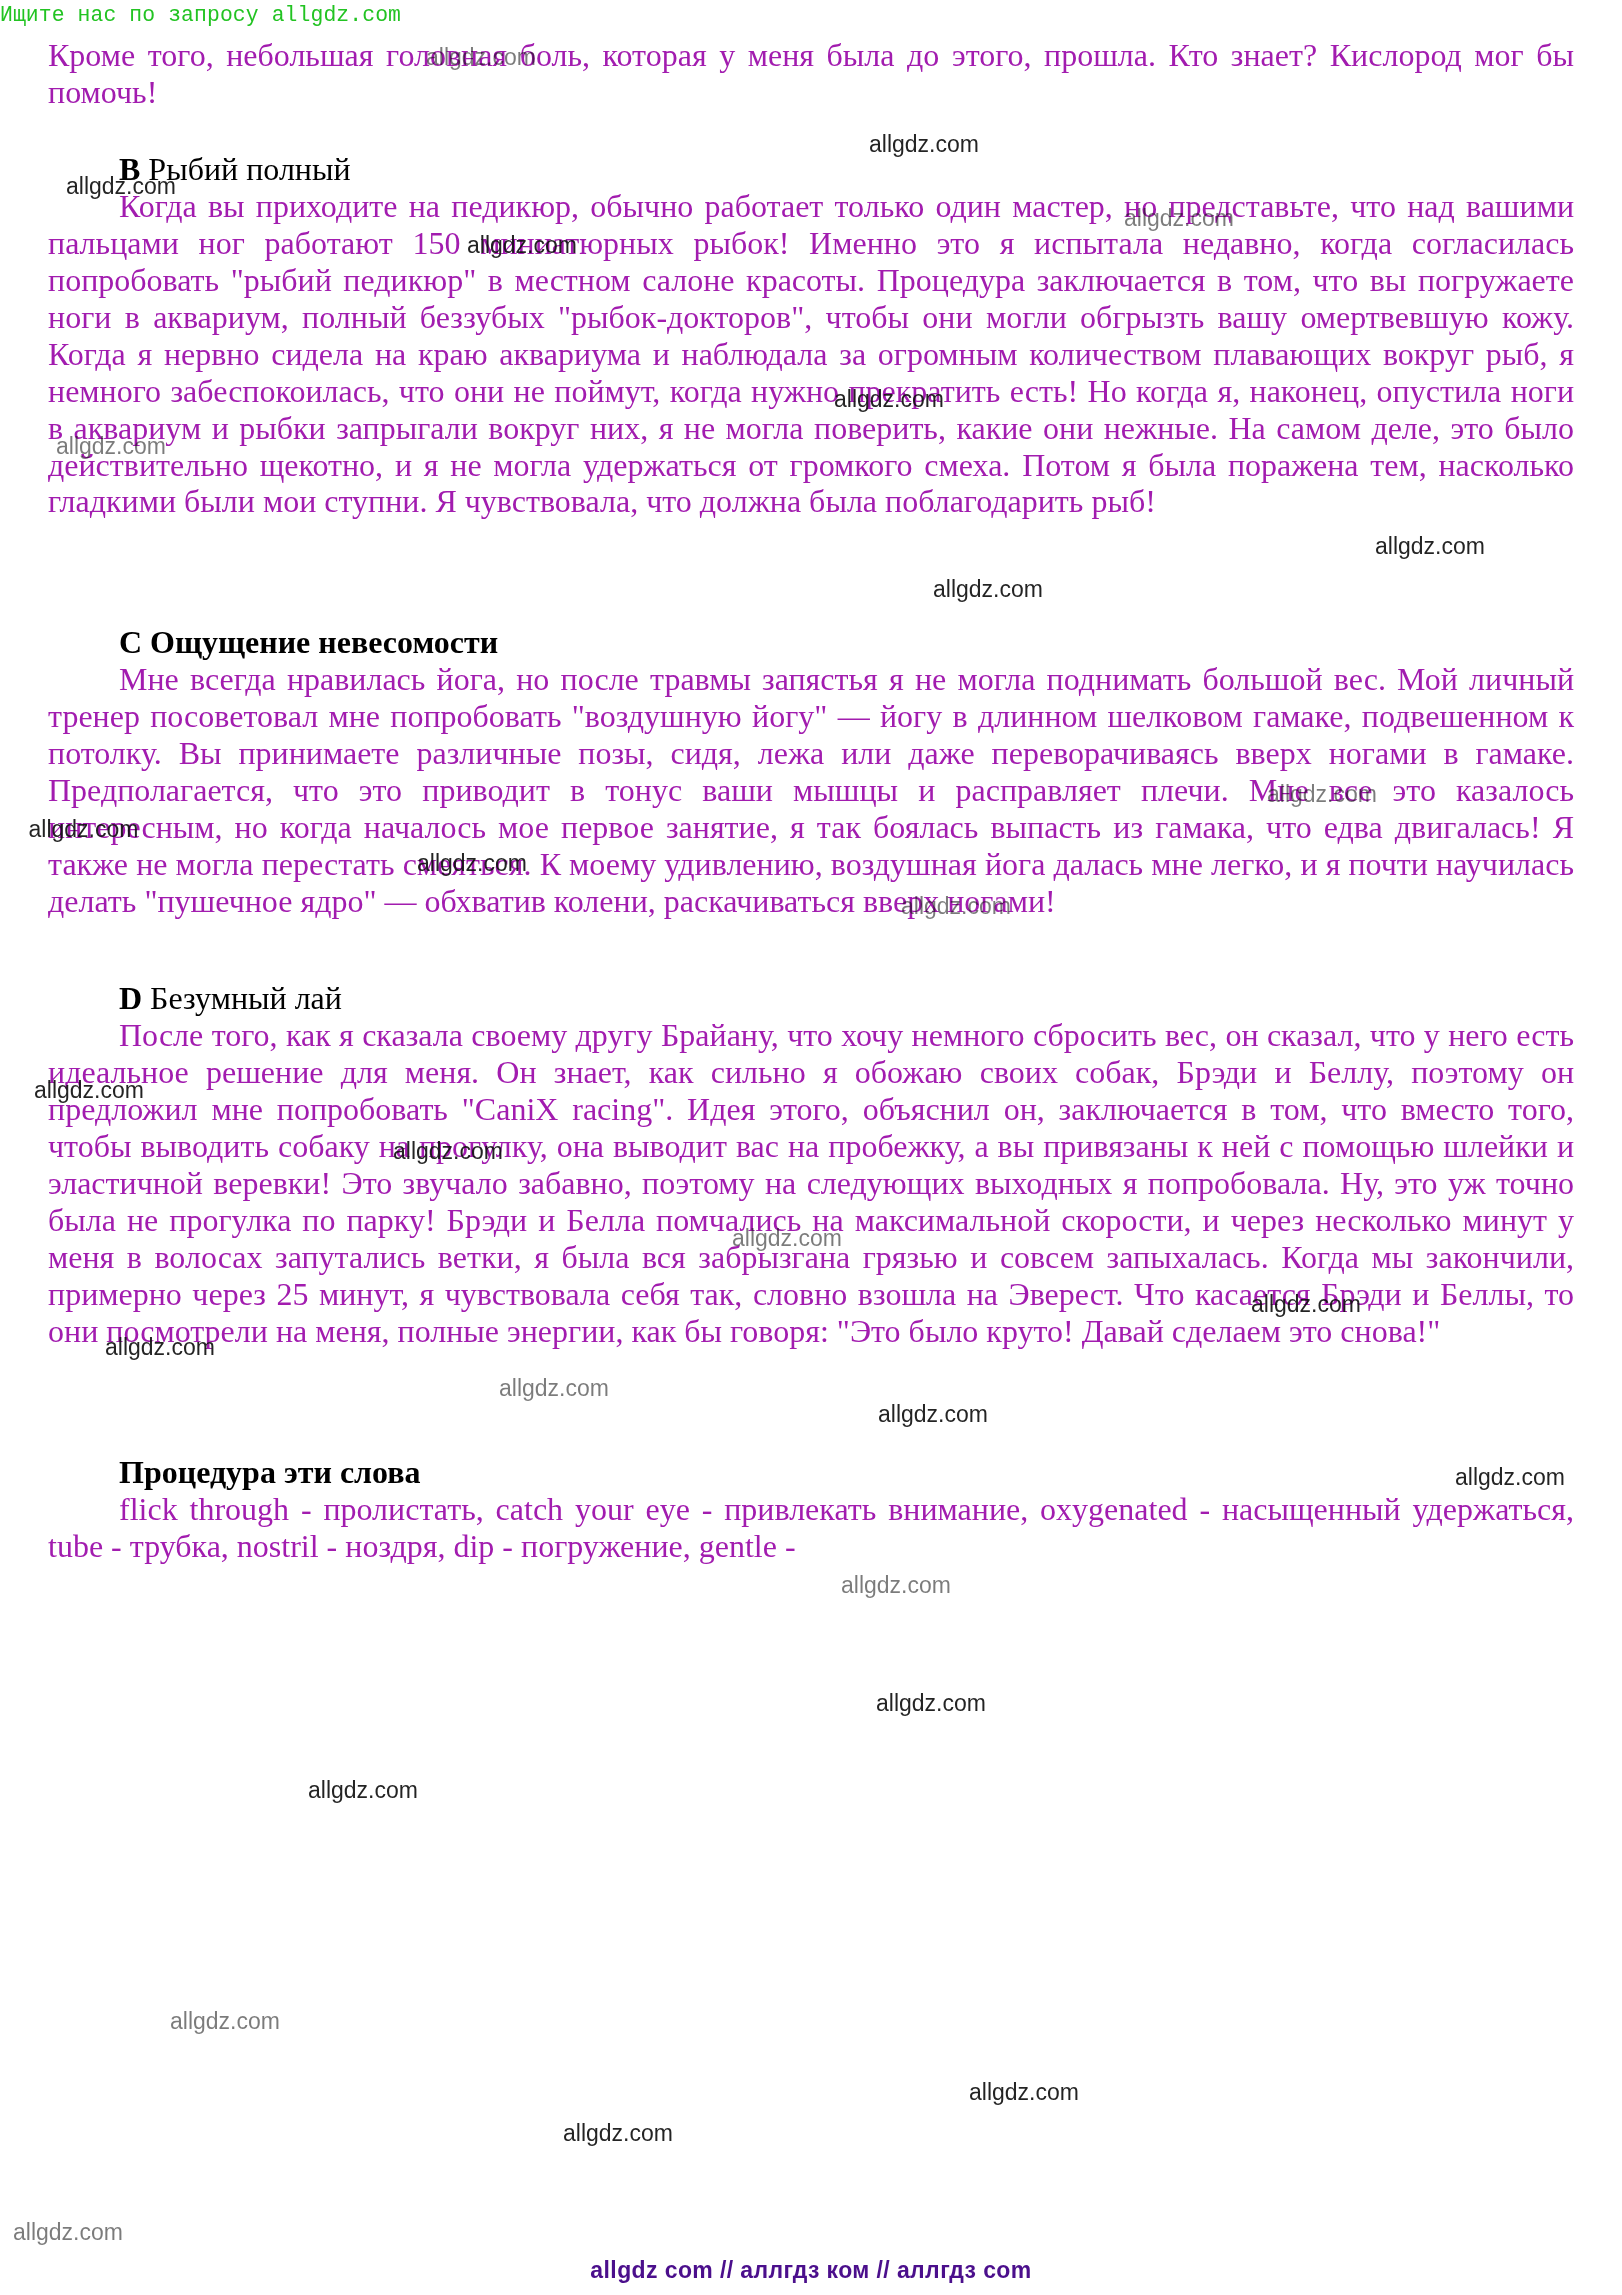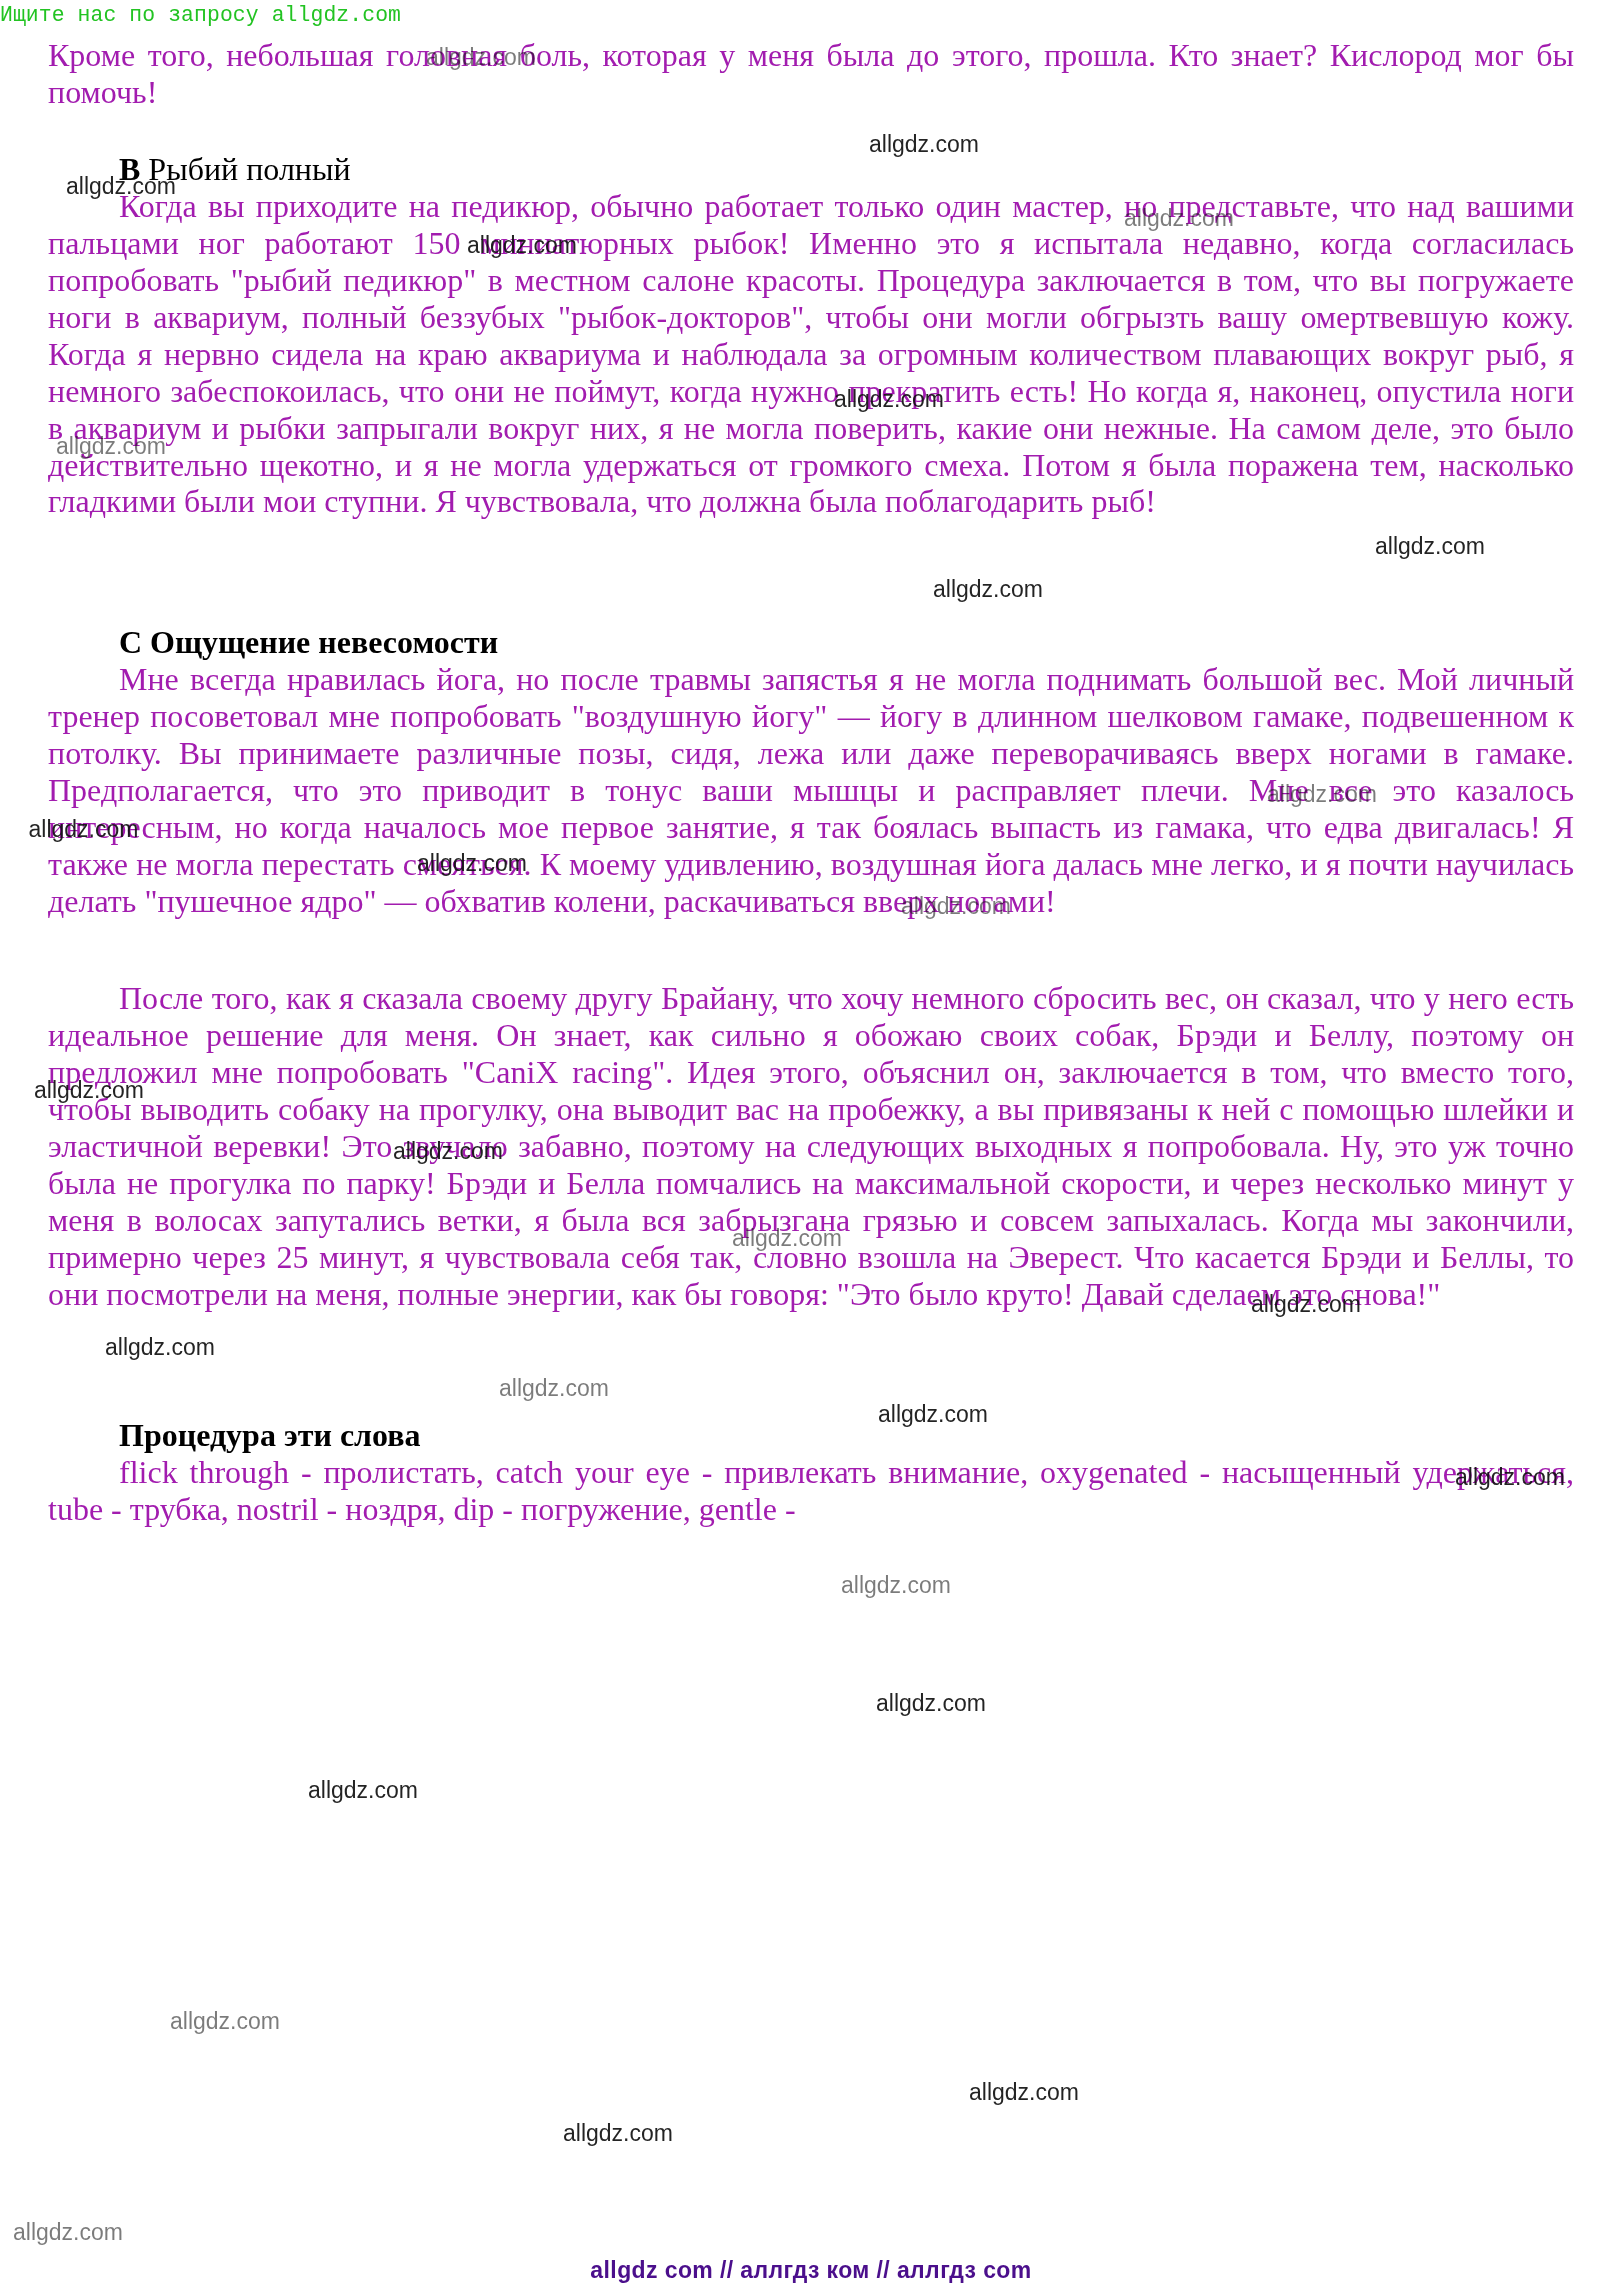--- a/index.html
+++ b/index.html
@@ -130,20 +130,24 @@
 
     <h3 class="section-head all-bold">
       <span class="letter">C</span>
       <span>Ощущение невесомости</span>
     </h3>
 
     <p class="para indent">Мне всегда нравилась йога, но после травмы запястья я не могла поднимать большой вес. Мой личный тренер посоветовал мне попробовать "воздушную йогу" — йогу в длинном шелковом гамаке, подвешенном к потолку. Вы принимаете различные позы, сидя, лежа или даже переворачиваясь вверх ногами в гамаке. Предполагается, что это приводит в тонус ваши мышцы и расправляет плечи. Мне все это казалось интересным, но когда началось мое первое занятие, я так боялась выпасть из гамака, что едва двигалась! Я также не могла перестать смеяться. К моему удивлению, воздушная йога далась мне легко, и я почти научилась делать "пушечное ядро" — обхватив колени, раскачиваться вверх ногами!</p>
 
     <div class="gap-lg"></div>
 
+    <h3 class="section-head">
+      <span class="letter">D</span>
+      <span>Безумный лай</span>
+    </h3>
 
     <p class="para indent">После того, как я сказала своему другу Брайану, что хочу немного сбросить вес, он сказал, что у него есть идеальное решение для меня. Он знает, как сильно я обожаю своих собак, Брэди и Беллу, поэтому он предложил мне попробовать "CaniX racing". Идея этого, объяснил он, заключается в том, что вместо того, чтобы выводить собаку на прогулку, она выводит вас на пробежку, а вы привязаны к ней с помощью шлейки и эластичной веревки! Это звучало забавно, поэтому на следующих выходных я попробовала. Ну, это уж точно была не прогулка по парку! Брэди и Белла помчались на максимальной скорости, и через несколько минут у меня в волосах запутались ветки, я была вся забрызгана грязью и совсем запыхалась. Когда мы закончили, примерно через 25 минут, я чувствовала себя так, словно взошла на Эверест. Что касается Брэди и Беллы, то они посмотрели на меня, полные энергии, как бы говоря: "Это было круто! Давай сделаем это снова!"</p>
 
     <div class="gap-lg"></div>
 
     <h3 class="section-head all-bold">
       <span>Процедура эти слова</span>
     </h3>
 
     <p class="para indent">flick through - пролистать, catch your eye - привлекать внимание, oxygenated - насыщенный удержаться, tube - трубка, nostril - ноздря, dip - погружение, gentle -</p>

